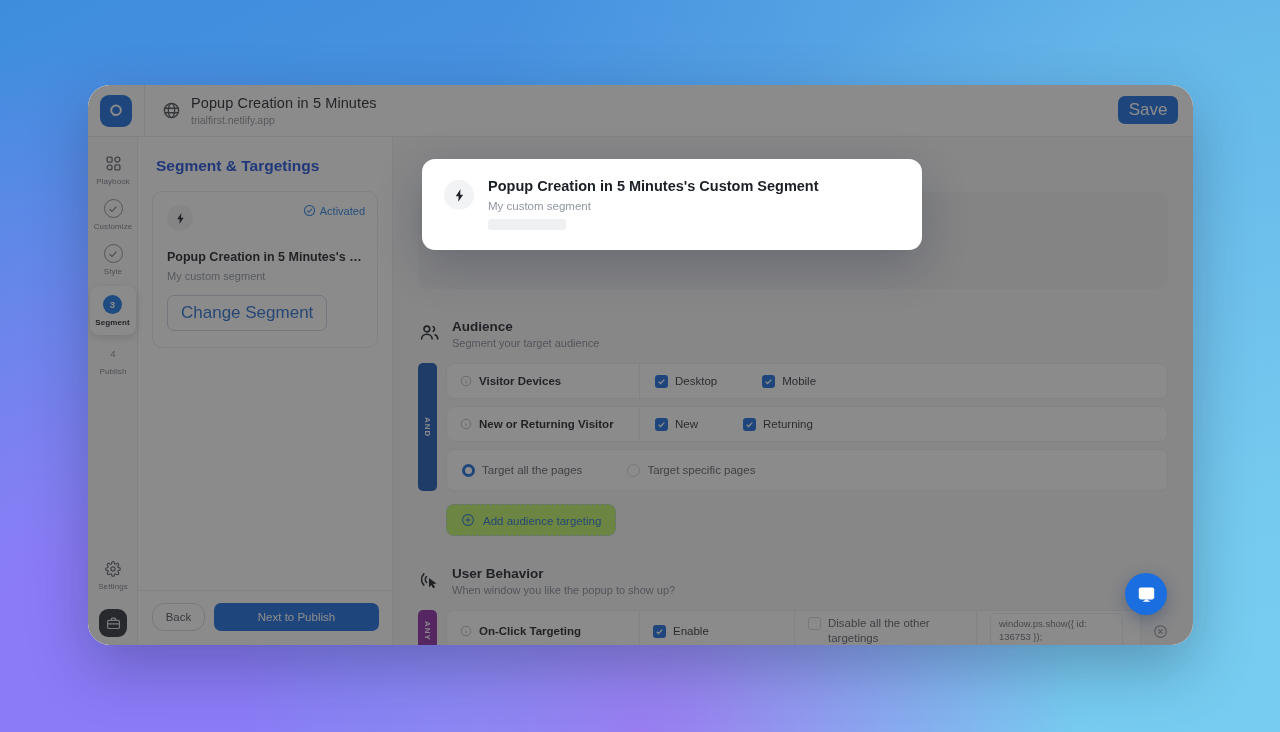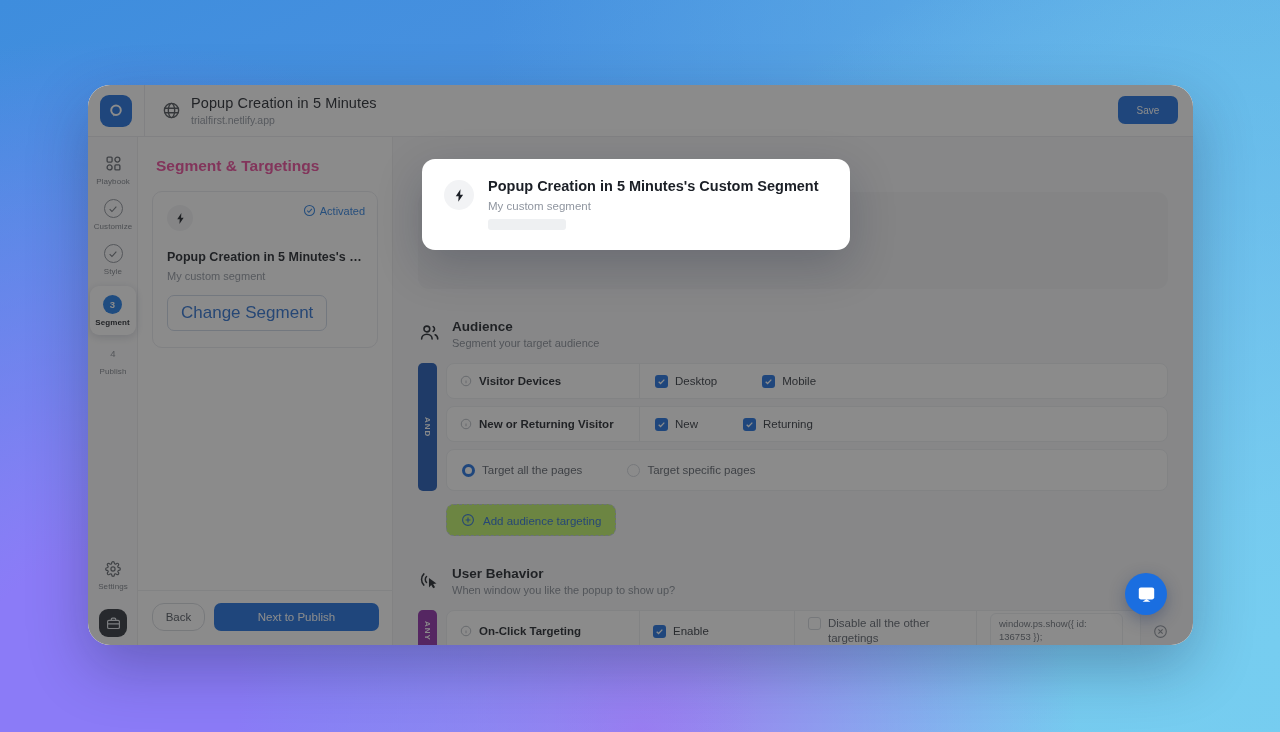--- a/index.html
+++ b/index.html
@@ -73,21 +73,21 @@
   .hdr-text { margin-left: 10px; line-height: 1.2; }
   #project-title { font-size: 14.5px; color: #20242b; font-weight: 400; letter-spacing: .1px; }
   #project-url { font-size: 10.5px; color: #9096a0; margin-top: 2px; }
   #save-button {
     position: absolute;
     right: 15px; top: 11px;
     width: 60px; height: 28px;
     background: #1a6ee0;
     color: #fff;
     border: none; border-radius: 7px;
-    font-size: 10px;
+    font-size: 17px;
     font-family: "Liberation Sans", sans-serif;
     cursor: pointer;
   }
 
   
   #sidebar {
     position: absolute;
     left: 0; top: 52px;
     width: 50px; height: 508px;
     background: #fbfbfc;
@@ -153,21 +153,21 @@
   #left-panel {
     position: absolute;
     left: 50px; top: 52px;
     width: 255px; height: 508px;
     background: #ffffff;
     border-right: 1px solid #ebecef;
     z-index: 3;
   }
   #panel-title {
     margin: 20px 0 0 18px;
-    font-size: 15.5px; font-weight: bold; color: #ec4899;
+    font-size: 15.5px; font-weight: bold; color: #1d4ed8;
   }
   #segment-card {
     margin: 16px 14px 0;
     border: 1px solid #e8e9ed;
     border-radius: 10px;
     padding: 13px 14px 16px;
     position: relative;
   }
   #activated-chip {
     position: absolute; right: 12px; top: 12px;
@@ -323,21 +323,21 @@
     color: #2a6fd0; font-size: 11.5px;
     font-family: "Liberation Sans", sans-serif;
     cursor: pointer;
   }
   .plus-ico { width: 14px; height: 14px; color: #2a6fd0; }
 
   
   #segment-modal {
     position: absolute;
     left: 422px; top: 159px;
-    width: 428px; height: 91px;
+    width: 500px; height: 91px;
     background: #ffffff;
     border-radius: 13px;
     box-shadow: 0 16px 46px rgba(15,25,50,.22);
     z-index: 60;
     display: flex;
     padding: 19px 22px;
   }
   #modal-bolt {
     width: 30px; height: 30px; border-radius: 50%;
     background: #f2f3f5; flex: none;

